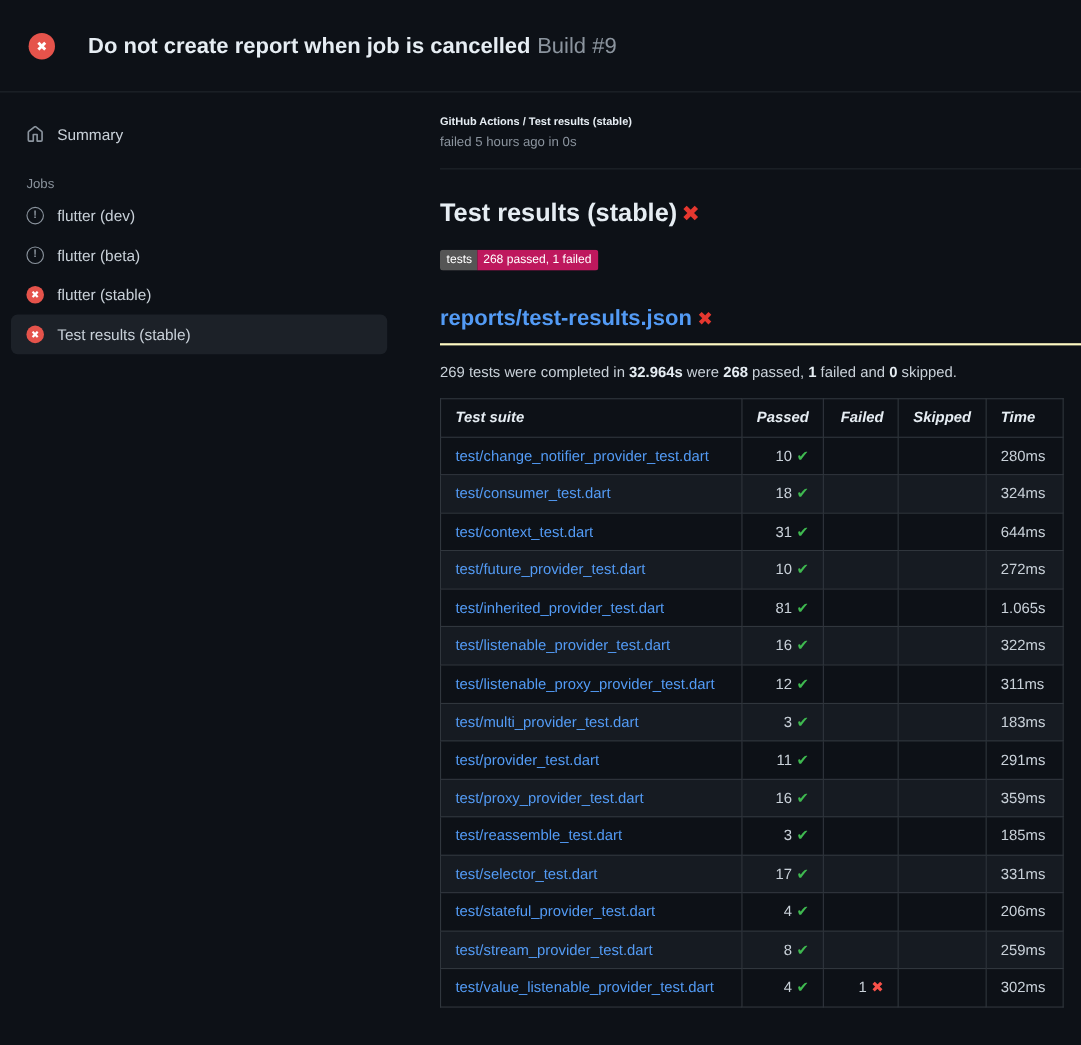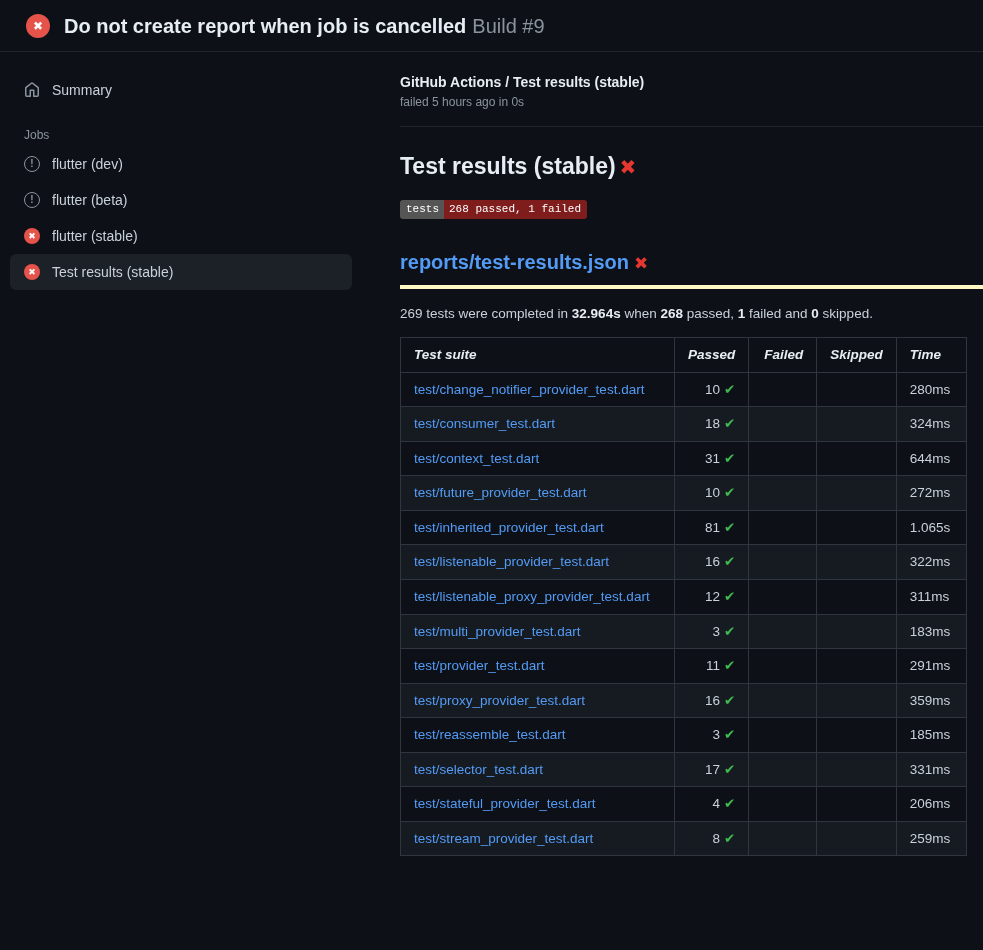--- a/index.html
+++ b/index.html
@@ -7,52 +7,52 @@
     background:#0d1117;color:#c9d1d9;
     font-family:"Liberation Sans","DejaVu Sans",sans-serif;
     font-size:14px;width:983px;height:950px;overflow:hidden;
   }
   .app{width:983px;height:950px;}
 
   
   .topbar{display:flex;align-items:center;gap:14px;padding:14px 26px 13px;border-bottom:1px solid #21262d;}
   .big-x{width:24px;height:24px;border-radius:50%;background:#e5534b;color:#fff;
     display:flex;align-items:center;justify-content:center;font-size:12px;font-weight:bold;flex:0 0 auto;}
-  .topbar h1{margin:0;font-size:20px;font-weight:700;color:#e6edf3;line-height:1.2;}
+  .topbar h1{margin:16px;font-size:20px;font-weight:700;color:#e6edf3;line-height:1.2;}
   .topbar .build{font-size:20px;color:#8b949e;font-weight:400;margin-left:6px;}
 
   .layout{display:flex;align-items:flex-start;}
 
   
   .sidebar{width:362px;flex:0 0 auto;padding:20px 10px 0 10px;box-sizing:border-box;}
   .side-item{display:flex;align-items:flex-start;gap:12px;padding:10px 14px;border-radius:6px;cursor:pointer;color:#c9d1d9;}
   .side-item.selected{background:#1c2128;}
   .jobs-label{color:#8b949e;font-size:12px;margin:20px 0 4px 14px;}
   .job-icon{width:16px;height:16px;border-radius:50%;box-sizing:border-box;
     display:flex;align-items:center;justify-content:center;font-weight:bold;flex:0 0 auto;line-height:1;}
   .job-icon.neutral{border:1.5px solid #8b949e;color:#8b949e;font-size:10px;}
   .job-icon.failed{background:#e5534b;color:#fff;font-size:9px;}
   .home-svg{width:16px;height:16px;flex:0 0 auto;}
 
   
   .main{flex:1;padding:22px 0 0 38px;box-sizing:border-box;min-width:0;}
-  .breadcrumb{font-weight:700;color:#e6edf3;font-size:14px;}
+  .breadcrumb{font-weight:700;color:#e6edf3;font-size:10px;}
   .meta{color:#8b949e;font-size:12px;margin-top:5px;}
   .divider{border-bottom:1px solid #21262d;margin-top:17px;}
   .section-title{margin:26px 0 0;font-size:23px;font-weight:700;color:#e6edf3;}
   .xmark{color:#e5372f;font-weight:700;}
   .section-title .xmark{font-size:20px;margin-left:4px;}
 
   .badge{display:inline-flex;margin-top:20px;border-radius:3px;overflow:hidden;
-    font-family:Liberation Mono, monospace;font-size:11px;line-height:1;}
+    font-family:Liberation Sans, sans-serif;font-size:11px;line-height:1;}
   .badge-label{background:#555555;color:#fff;padding:4px 5px 4px 6px;}
-  .badge-value{background:#7f1d1d;color:#fff;padding:4px 6px 4px 5px;}
+  .badge-value{background:#be185d;color:#fff;padding:4px 6px 4px 5px;}
 
   .report-title{margin:32px 0 0;font-size:20px;font-weight:700;
-    padding-bottom:11px;border-bottom:4px solid #fef9c3;}
+    padding-bottom:11px;border-bottom:2px solid #fef9c3;}
   .report-title a{color:#539bf5;text-decoration:none;}
   .report-title .xmark{font-size:17px;margin-left:5px;}
 
   .summary{margin:17px 0 0;font-size:13.5px;color:#c9d1d9;}
   .summary b{color:#e6edf3;}
 
   
   .results{border-collapse:collapse;margin-top:16px;font-size:13.5px;}
   .results th,.results td{border:1px solid #30363d;padding:7px 13px;line-height:1.45;}
   .results th{color:#e6edf3;font-weight:700;text-align:left;font-style:italic;}
@@ -129,21 +129,21 @@
 
       <div class="badge">
         <span class="badge-label">tests</span>
         <span class="badge-value">268 passed, 1 failed</span>
       </div>
 
       <h3 class="report-title">
         <a href="#">reports/test-results.json</a><span class="xmark">✖</span>
       </h3>
 
-      <p class="summary"><span>269 tests were completed in </span><b>32.964s</b><span> when </span><b>268</b><span> passed, </span><b>1</b><span> failed and </span><b>0</b><span> skipped.</span></p>
+      <p class="summary"><span>269 tests were completed in </span><b>32.964s</b><span> were </span><b>268</b><span> passed, </span><b>1</b><span> failed and </span><b>0</b><span> skipped.</span></p>
 
       <table class="results">
         <thead>
           <tr>
               <th class="col-suite">Test suite</th>
               <th class="col-passed">Passed</th>
               <th class="col-failed">Failed</th>
               <th class="col-skipped">Skipped</th>
               <th class="col-time">Time</th>
             </tr>
@@ -240,18 +240,25 @@
               <td class="col-num"></td>
               <td class="col-time">206ms</td>
             </tr>
             <tr>
               <td class="col-suite"><a href="#">test/stream_provider_test.dart</a></td>
               <td class="col-num"><span class="num">8</span><span class="mark pass">✔</span></td>
               <td class="col-num"></td>
               <td class="col-num"></td>
               <td class="col-time">259ms</td>
             </tr>
+            <tr>
+              <td class="col-suite"><a href="#">test/value_listenable_provider_test.dart</a></td>
+              <td class="col-num"><span class="num">4</span><span class="mark pass">✔</span></td>
+              <td class="col-num"><span class="num">1</span><span class="mark fail">✖</span></td>
+              <td class="col-num"></td>
+              <td class="col-time">302ms</td>
+            </tr>
           </tbody>
       </table>
     </main>
 
   </div>
 </div>
 
 </body></html>

